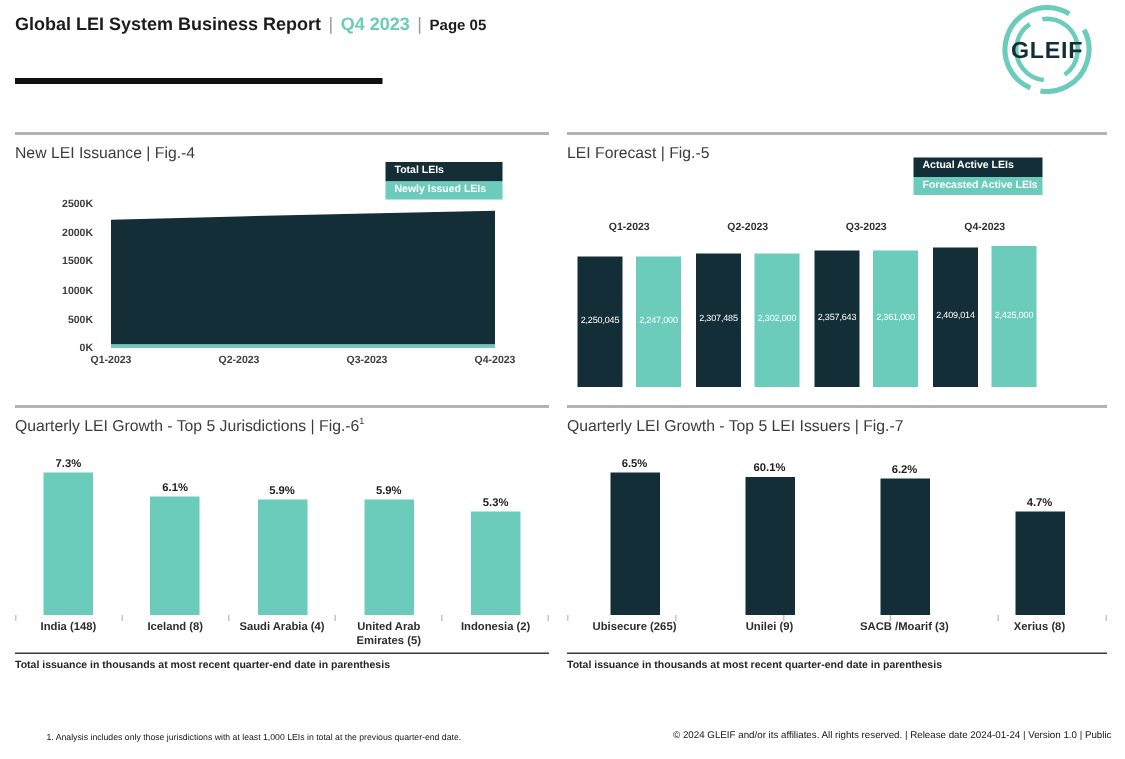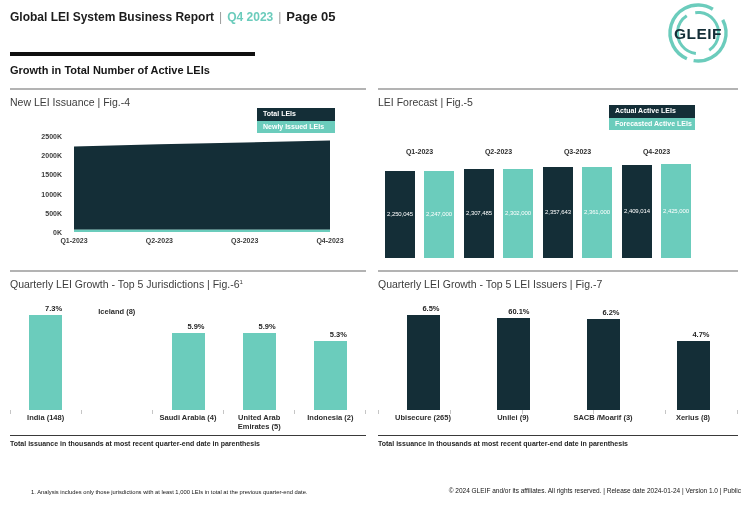--- a/index.html
+++ b/index.html
@@ -9,21 +9,21 @@
     width:750px; height:506px; background:#ffffff; position:relative;
     font-family:"Liberation Sans", sans-serif; color:#1c1c1c; overflow:hidden;
   }
   .page { position:absolute; inset:0; }
 
   
   .title-row { position:absolute; left:10px; top:9px; display:flex; align-items:flex-end; gap:5px; white-space:nowrap; }
   .report-title { font-size:12px; font-weight:bold; color:#1c1c1c; }
   .hsep { font-size:12px; color:#9a9a9a; font-weight:400; }
   .report-period { font-size:12px; font-weight:bold; color:var(--teal); }
-  .page-label { font-size:13px; font-weight:bold; color:#1c1c1c; }
+  .page-label { font-size:10px; font-weight:bold; color:#1c1c1c; }
   .logo { position:absolute; top:2px; right:7px; width:90px; height:62px; }
   .ring { stroke:var(--teal); fill:none; }
   .logo-text { fill:var(--dark); font-family:"Liberation Sans",sans-serif; font-size:15.5px; font-weight:bold; letter-spacing:0.5px; }
   .black-bar { position:absolute; left:10px; top:52px; width:245px; height:4px; background:#101010; }
   .section-title { position:absolute; left:10px; top:64px; font-size:11px; font-weight:bold; color:#161616; }
 
   
   .panel { position:absolute; border-top:2px solid #b3b3b3; }
   #panel-fig4 { left:10px;  top:88px;  width:356px; height:175px; }
   #panel-fig5 { left:378px; top:88px;  width:360px; height:175px; }
@@ -49,21 +49,21 @@
   #fig5-groups { position:absolute; left:7px; top:58px; display:flex; gap:10px; }
   .qgroup { width:69px; display:flex; flex-direction:column; align-items:center; }
   .qlabel { font-size:7px; font-weight:bold; color:#2d2d2d; height:9px; margin-bottom:7px; white-space:nowrap; }
   .barrow { display:flex; gap:9px; align-items:flex-end; height:94px; }
   .fbar { width:30px; display:flex; align-items:center; justify-content:center; overflow:visible; }
   .barval { font-size:6px; color:#ffffff; white-space:nowrap; letter-spacing:-0.1px; }
 
   
   .cats { position:absolute; left:0; top:32px; width:100%; display:flex; }
   .catcol { flex:1 1 0; display:flex; flex-direction:column; align-items:center; }
-  .barzone { height:106px; display:flex; flex-direction:column; justify-content:flex-end; align-items:flex-end; }
+  .barzone { height:106px; display:flex; flex-direction:column; justify-content:flex-end; align-items:center; }
   .pct { font-size:7.5px; font-weight:bold; color:#1f1f1f; margin-bottom:2px; }
   .cbar { width:33px; }
   .catlabel { margin-top:3px; min-height:18px; text-align:center; font-size:7.5px; font-weight:bold; color:#2d2d2d; line-height:1.2; padding:0 2px; }
   .tickrow { position:absolute; left:0; top:138px; width:100%; height:4px; display:flex; justify-content:space-between; }
   .basetick { width:1px; height:4px; background:#c6c6c6; }
   .note-rule { position:absolute; left:0; top:163px; width:100%; border-top:1.2px solid #3a3a3a; }
   .panel-footnote { position:absolute; left:0; top:168px; font-size:7px; font-weight:bold; color:#262626; white-space:nowrap; }
 
   
   .footnote1 { position:absolute; left:31px; top:489px; font-size:5.8px; color:#141414; }
@@ -82,21 +82,20 @@
     <span class="page-label">Page 05</span>
   </div>
 
   <svg class="logo" viewBox="0 0 90 62">
     <circle class="ring" cx="45" cy="31" r="28" stroke-width="3.4" stroke-dasharray="62 7 92 15" transform="rotate(-28 45 31)"></circle>
     <circle class="ring" cx="45" cy="31" r="20.5" stroke-width="3" stroke-dasharray="50 9 55 14.8" transform="rotate(96 45 31)"></circle>
     <text class="logo-text" x="45" y="36.5" text-anchor="middle">GLEIF</text>
   </svg>
 
   <div class="black-bar"></div>
-  <div class="section-title">Growth in Total Number of Active LEIs</div>
 
   <div class="panel" id="panel-fig4">
     <div class="panel-title">New LEI Issuance | Fig.-4</div>
     <div class="legend" id="fig4-legend">
         <div class="legend-row" style="background: rgb(20, 46, 55);">Total LEIs</div>
         <div class="legend-row" style="background: rgb(107, 204, 188);">Newly Issued LEIs</div>
       </div>
     <div id="fig4-yticks">
         <div class="ytick">2500K</div>
         <div class="ytick">2000K</div>
@@ -175,20 +174,24 @@
     <div class="panel-title"><span>Quarterly LEI Growth - Top 5 Jurisdictions | Fig.-6</span><sup>1</sup></div>
     <div class="cats" id="fig6-cats">
         <div class="catcol">
           <div class="barzone">
             <div class="pct">7.3%</div>
             <div class="cbar" style="height: 95px; background: rgb(107, 204, 188);"></div>
           </div>
           <div class="catlabel">India (148)</div>
         </div>
         <div class="catcol">
+          <div class="barzone">
+            <div class="pct">6.1%</div>
+            <div class="cbar" style="height: 79.4px; background: rgb(107, 204, 188);"></div>
+          </div>
           <div class="catlabel">Iceland (8)</div>
         </div>
         <div class="catcol">
           <div class="barzone">
             <div class="pct">5.9%</div>
             <div class="cbar" style="height: 76.8px; background: rgb(107, 204, 188);"></div>
           </div>
           <div class="catlabel">Saudi Arabia (4)</div>
         </div>
         <div class="catcol">

